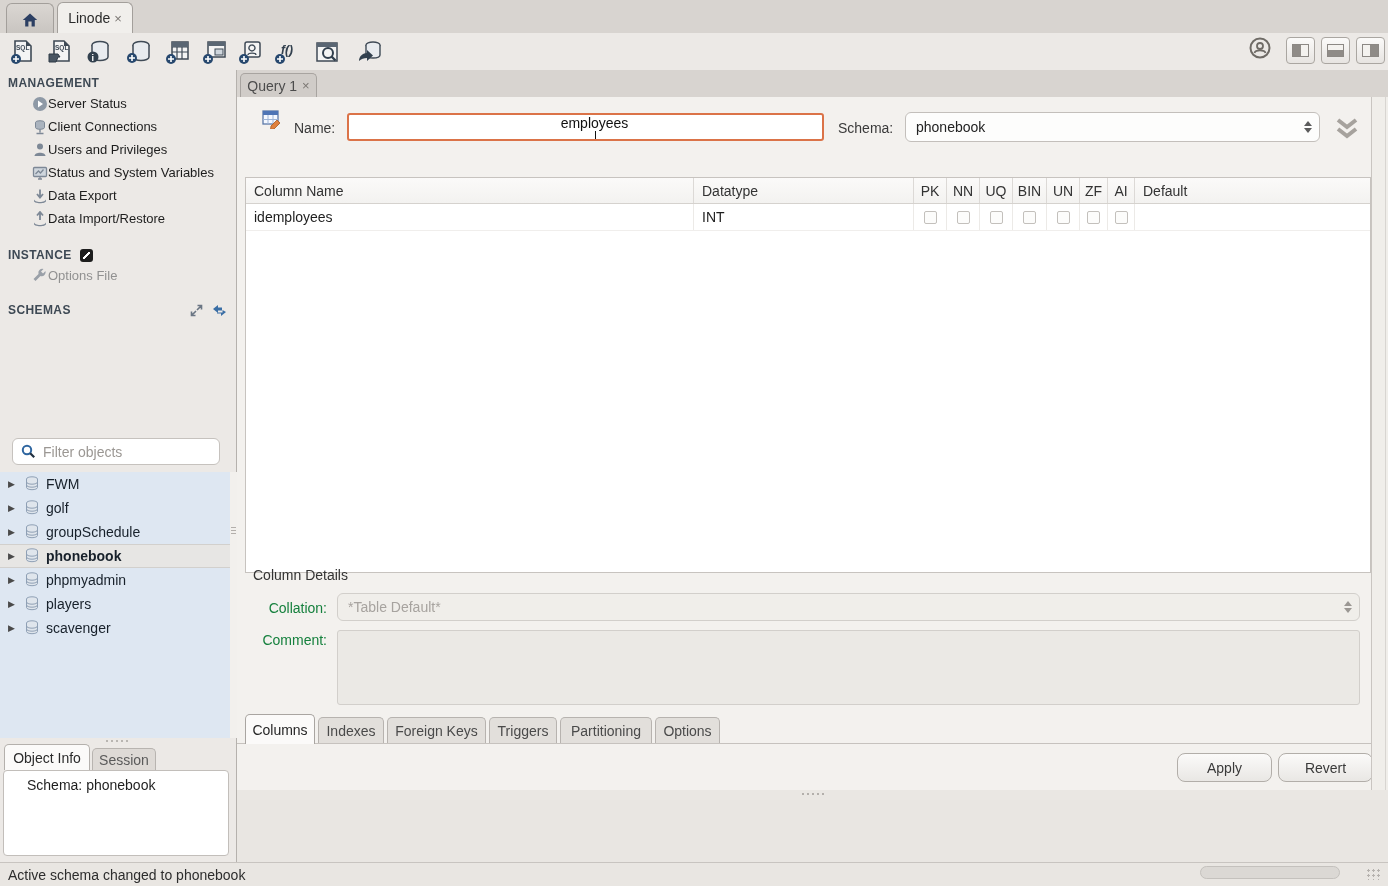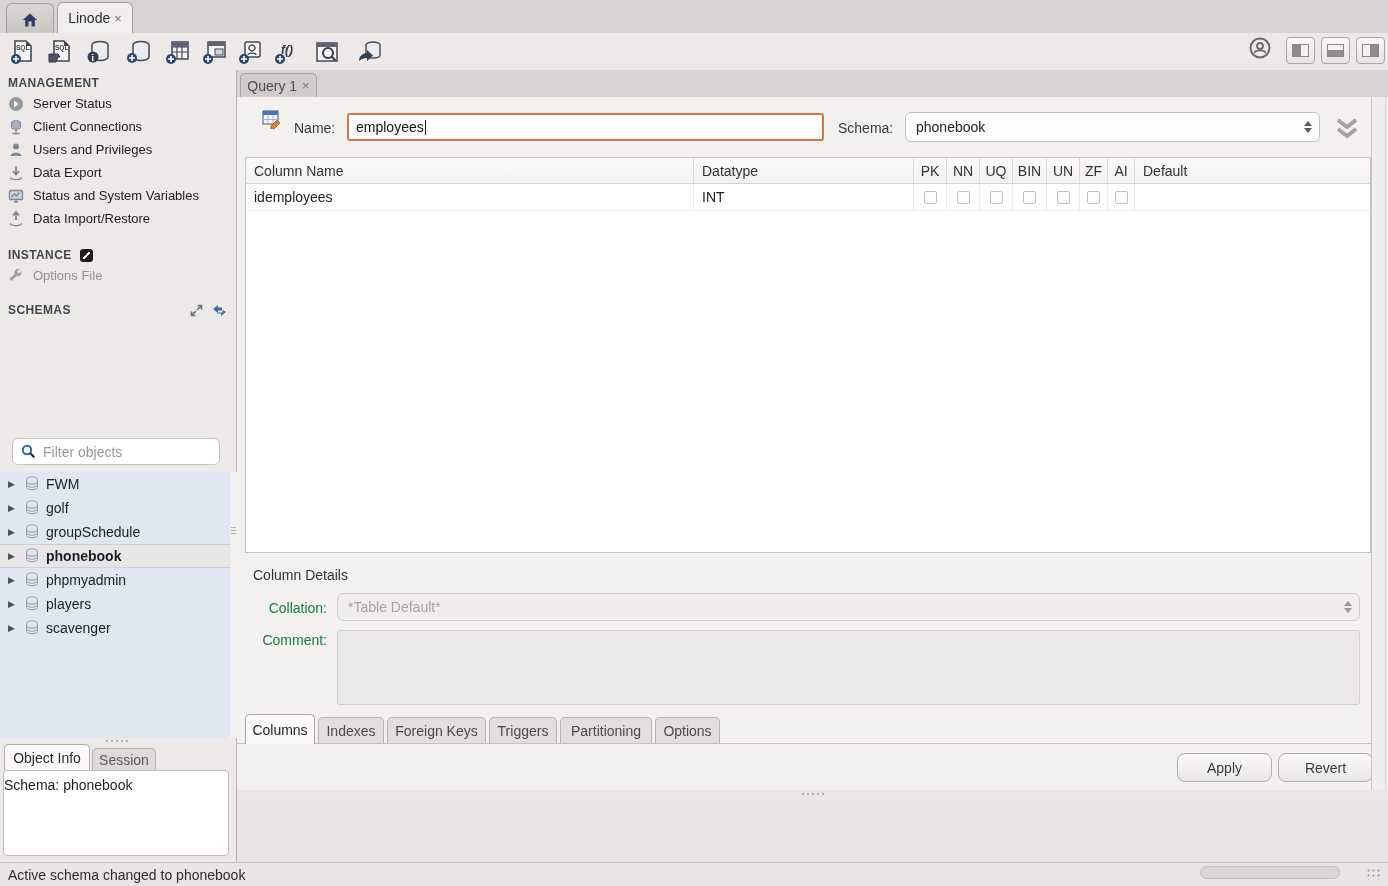--- a/index.html
+++ b/index.html
@@ -23,21 +23,21 @@
                background:linear-gradient(#fbfaf9,#e7e4e1); display:flex; align-items:center; justify-content:center; }
   .panel-glyph { width:17px; height:13px; border:1px solid #8c8884; background:#f4f2ef; position:relative; }
   .panel-glyph::after { content:""; position:absolute; background:#8f8b87; }
   .pg-left::after { left:0; top:0; bottom:0; width:8px; }
   .pg-bottom::after { left:0; right:0; bottom:0; height:6px; }
   .pg-right::after { right:0; top:0; bottom:0; width:8px; }
 
   
   .sidebar { position:absolute; left:0; top:70px; width:237px; height:668px; background:#ece9e6; border-right:1px solid #b5b1ad; }
   .section-title { font-size:12px; font-weight:bold; color:#3e4954; letter-spacing:.4px; padding:6px 0 2px 8px; display:flex; align-items:center; }
-  .side-item { display:flex; align-items:center; height:23px; padding-left:8px; gap:9px; white-space:nowrap; overflow:hidden; }
+  .side-item { display:flex; align-items:center; height:23px; padding-left:32px; white-space:nowrap; overflow:hidden; }
   .side-item .lbl { color:#1d1d1d; overflow:hidden; white-space:nowrap; }
   .side-item.disabled .lbl { color:#919191; }
   .icon16 { width:16px; height:16px; flex:0 0 16px; display:inline-flex; }
   .badge-wrench { display:inline-block; width:13px; height:13px; margin-left:8px; background:#1d1d1d; border-radius:3px; position:relative; }
   .badge-wrench::after { content:""; position:absolute; left:3px; top:3px; width:7px; height:7px;
                          background:linear-gradient(135deg,transparent 40%,#fff 40%,#fff 60%,transparent 60%); }
   .schemas-head { display:flex; align-items:center; margin-top:10px; }
   .schemas-head .spacer { flex:1; }
   .mini-ic { margin-right:9px; display:inline-flex; }
 
@@ -55,47 +55,47 @@
   .gutter-grip { position:absolute; left:231px; top:452px; width:5px; height:16px; display:flex; flex-direction:column; gap:2px; justify-content:center; }
   .gutter-grip i { height:1px; background:#b3afab; }
 
   
   .bl-panel { position:absolute; left:0; top:738px; width:237px; height:124px; background:#ece9e6; border-right:1px solid #b5b1ad; }
   .grip-h { position:absolute; left:106px; top:2px; width:24px; height:4px; display:flex; gap:3px; }
   .grip-h i { width:2px; height:2px; background:#a9a5a1; border-radius:50%; }
   .bl-tab { position:absolute; height:26px; display:flex; align-items:center; justify-content:center; font-size:14px; }
   .bl-tab.active { left:4px; top:6px; width:86px; background:#fbfaf9; border:1px solid #b4b0ac; border-bottom:none; border-radius:5px 5px 0 0; color:#2b2b2b; }
   .bl-tab.inactive { left:92px; top:10px; width:64px; height:22px; background:#dedad6; border:1px solid #b8b4b0; border-bottom:none; border-radius:5px 5px 0 0; color:#5a5a5a; }
-  .bl-box { position:absolute; left:3px; top:32px; width:226px; height:86px; background:#fff; border:1px solid #c2beba; border-radius:4px; padding:6px 0; font-size:14px; color:#1e1e1e; }
+  .bl-box { position:absolute; left:3px; top:32px; width:226px; height:86px; background:#fff; border:1px solid #c2beba; border-radius:4px; padding:6px 23px; font-size:14px; color:#1e1e1e; }
 
   
   .statusbar { position:absolute; left:0; top:862px; width:1388px; height:24px; background:#e9e6e2; border-top:1px solid #c8c4c0; display:flex; align-items:center; padding-left:8px; font-size:14px; color:#2d2d2d; }
   .status-thumb { position:absolute; left:1200px; top:866px; width:140px; height:13px; background:#dbd8d4; border:1px solid #c4c1bd; border-radius:7px; }
   .corner-grip { position:absolute; left:1366px; top:868px; width:14px; height:12px;
                  background:radial-gradient(#b5b1ad 1px,transparent 1.2px); background-size:5px 5px; }
 
   
   .main-tabrow { position:absolute; left:237px; top:70px; width:1151px; height:27px; background:#d8d4d0; }
   .ed-tab { position:absolute; display:flex; align-items:center; justify-content:center; gap:5px; font-size:14px; }
   .ed-tab.inactive { left:3px; top:3px; width:77px; height:24px; background:#d0ccc8; border:1px solid #a8a4a0; border-bottom:none; border-radius:5px 5px 0 0; color:#4c4c4c; }
   .ed-tab.active { left:81px; top:0; width:146px; height:27px; background:#fde047; border:1px solid #a8a4a0; border-bottom:none; border-radius:5px 5px 0 0; color:#262626;margin-top:47px; }
   .editor { position:absolute; left:237px; top:97px; width:1151px; height:693px; background:#f3f1ee; }
 
   .form-label { position:absolute; font-size:14px; color:#3a3a3a; }
   .name-input { position:absolute; left:110px; top:16px; width:477px; height:28px; background:#fff; border:2px solid #db7348; border-radius:3px;
-                display:flex; align-items:center; padding-left:7px; font-size:14px; color:#111; }
+                display:flex; align-items:center; padding-left:18px; font-size:14px; color:#111;flex-direction:column; }
   .caret { width:1px; height:15px; background:#111; margin-left:1px; }
   .combo { position:absolute; background:#fdfdfc; border:1px solid #c3bfbb; border-radius:6px; display:flex; align-items:center; padding-left:10px; font-size:14px; color:#222; }
   .combo .spin { margin-left:auto; margin-right:7px; display:flex; flex-direction:column; gap:2px; align-items:center; }
   .tri-up { width:0; height:0; border-left:4px solid transparent; border-right:4px solid transparent; border-bottom:5px solid #5c5c5c; }
   .tri-dn { width:0; height:0; border-left:4px solid transparent; border-right:4px solid transparent; border-top:5px solid #5c5c5c; }
   .combo.disabled { background:#f0eeea; color:#a7a39f; border-color:#d2cfcb; }
   .combo.disabled .tri-up { border-bottom-color:#9b9793; } .combo.disabled .tri-dn { border-top-color:#9b9793; }
 
-  .grid { position:absolute; left:8px; top:60px; width:1126px; height:396px; background:#fff; border:1px solid #c7c3bf; }
+  .grid { position:absolute; left:8px; top:80px; width:1126px; height:396px; background:#fff; border:1px solid #c7c3bf; }
   .grid-header { display:flex; height:26px; background:linear-gradient(#fbfaf9,#f3f2f0); border-bottom:1px solid #d5d2ce; }
   .gh-cell { border-right:1px solid #dcd9d6; display:flex; align-items:center; padding-left:8px; font-size:14px; color:#333; overflow:hidden; white-space:nowrap; }
   .gh-cell.center { justify-content:center; padding-left:0; }
   .grid-row { display:flex; height:27px; border-bottom:1px solid #f0eeec; }
   .gr-cell { border-right:1px solid #eceae7; display:flex; align-items:center; padding-left:8px; font-size:14px; color:#1e1e1e; }
   .gr-cell.center { justify-content:center; padding-left:0; }
   .cbx { width:13px; height:13px; border:1px solid #c3c0bc; border-radius:2px; background:#fcfcfb; }
 
   .details-title { position:absolute; left:16px; top:470px; font-size:14px; color:#333; }
   .lbl-right { position:absolute; text-align:right; font-size:14px; color:#15803d; }
@@ -297,35 +297,35 @@
         <svg width="16" height="16" viewBox="0 0 16 16">
             <circle cx="8" cy="4.5" r="3" fill="#7d8896"></circle>
             <path d="M2.5 14 c0 -4.5 11 -4.5 11 0 z" fill="#7d8896"></path>
           </svg>
       </span>
       <span class="lbl">Users and Privileges</span>
     </div>
     <div class="side-item">
       <span class="icon16">
         <svg width="16" height="16" viewBox="0 0 16 16">
-            <path d="M8 1.5 v7 M5 6 l3 3.5 3 -3.5" fill="none" stroke="#7d8896" stroke-width="1.8"></path>
-            <path d="M2 11 c0 4 12 4 12 0 v2 c0 3 -12 3 -12 0 z" fill="#7d8896"></path>
-          </svg>
-      </span>
-      <span class="lbl">Data Export</span>
-    </div>
-    <div class="side-item">
-      <span class="icon16">
-        <svg width="16" height="16" viewBox="0 0 16 16">
             <rect x="1.5" y="2.5" width="13" height="9" rx="1" fill="#cfd6dd" stroke="#7d8896" stroke-width="1.3"></rect>
             <path d="M3.5 9 l3 -3 2 2 3 -3.5" fill="none" stroke="#7d8896" stroke-width="1.3"></path>
             <path d="M6 14 h4 M8 11.5 v2.5" stroke="#7d8896" stroke-width="1.3"></path>
           </svg>
       </span>
       <span class="lbl">Status and System Variables</span>
+    </div>
+    <div class="side-item">
+      <span class="icon16">
+        <svg width="16" height="16" viewBox="0 0 16 16">
+            <path d="M8 1.5 v7 M5 6 l3 3.5 3 -3.5" fill="none" stroke="#7d8896" stroke-width="1.8"></path>
+            <path d="M2 11 c0 4 12 4 12 0 v2 c0 3 -12 3 -12 0 z" fill="#7d8896"></path>
+          </svg>
+      </span>
+      <span class="lbl">Data Export</span>
     </div>
     <div class="side-item">
       <span class="icon16">
         <svg width="16" height="16" viewBox="0 0 16 16">
             <path d="M8 9 v-7 M5 4.5 l3 -3.5 3 3.5" fill="none" stroke="#7d8896" stroke-width="1.8"></path>
             <path d="M2 11 c0 4 12 4 12 0 v2 c0 3 -12 3 -12 0 z" fill="#7d8896"></path>
           </svg>
       </span>
       <span class="lbl">Data Import/Restore</span>
     </div>

